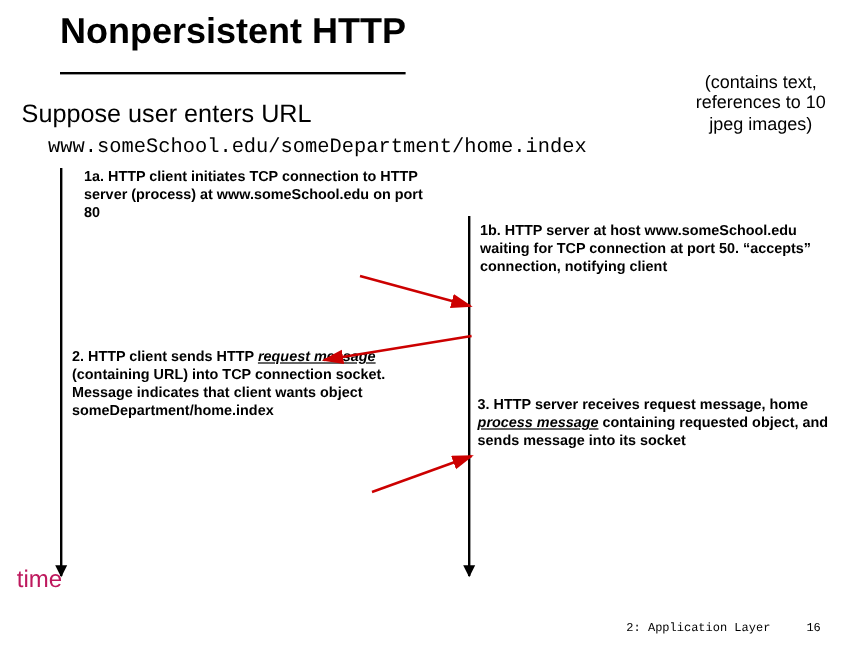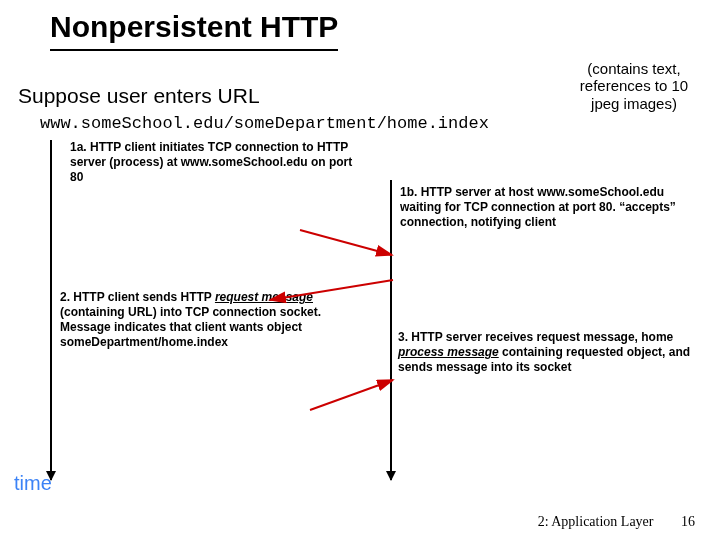--- a/index.html
+++ b/index.html
@@ -13,21 +13,21 @@
     overflow: hidden;
     color: #000;
   }
   .title {
     position: absolute;
     left: 50px;
     top: 10px;
     font-size: 30px;
     font-weight: bold;
     border-bottom: 2px solid #000;
-    padding-bottom: 5px;
+    padding-bottom: 16px;
   }
   .suppose {
     position: absolute;
     left: 18px;
     top: 84px;
     font-size: 21px;
   }
   .url {
     position: absolute;
     left: 40px;
@@ -91,28 +91,28 @@
     width: 0; height: 0;
     border-left: 5px solid transparent;
     border-right: 5px solid transparent;
     border-top: 10px solid #000;
   }
   .timelabel {
     position: absolute;
     left: 14px;
     top: 472px;
     font-size: 20px;
-    color: #3b82f6;
+    color: #be185d;
   }
   .footer {
     position: absolute;
-    right: 25px;
+    right: 36px;
     bottom: 10px;
-    font-family: Liberation Serif, serif;
-    font-size: 14px;
+    font-family: Liberation Mono, monospace;
+    font-size: 10px;
   }
   .footer .pg { display:inline-block; margin-left: 24px; }
   svg.arrows {
     position: absolute;
     left: 0; top: 0;
     width: 720px; height: 540px;
     pointer-events: none;
   }
 </style>
 </head>
@@ -126,21 +126,21 @@
 
 <div class="timeline"></div>
 <div class="timeline2"></div>
 <div class="timelabel">time</div>
 
 <div class="step s1a">
   <span class="lead">1a.</span><span class="lead"> HTTP client initiates TCP connection to HTTP server (process) at www.someSchool.edu on port 80</span>
 </div>
 
 <div class="step s1b">
-  <span class="lead">1b.</span><span class="lead"> HTTP server at host www.someSchool.edu waiting for TCP connection at port 80. “accepts” connection, notifying client</span>
+  <span class="lead">1b.</span><span class="lead"> HTTP server at host www.someSchool.edu waiting for TCP connection at port 50. “accepts” connection, notifying client</span>
 </div>
 
 <div class="step s2">
   <span class="lead">2.</span><span class="lead"> HTTP client sends HTTP </span><span class="lead ul it">request message</span><span class="lead"> (containing URL) into TCP connection socket. Message indicates that client wants object someDepartment/home.index</span>
 </div>
 
 <div class="step s3">
   <span class="lead">3.</span><span class="lead"> HTTP server receives request message, home </span><span class="lead ul it">process message</span><span class="lead"> containing requested object, and sends message into its socket</span>
 </div>
 

